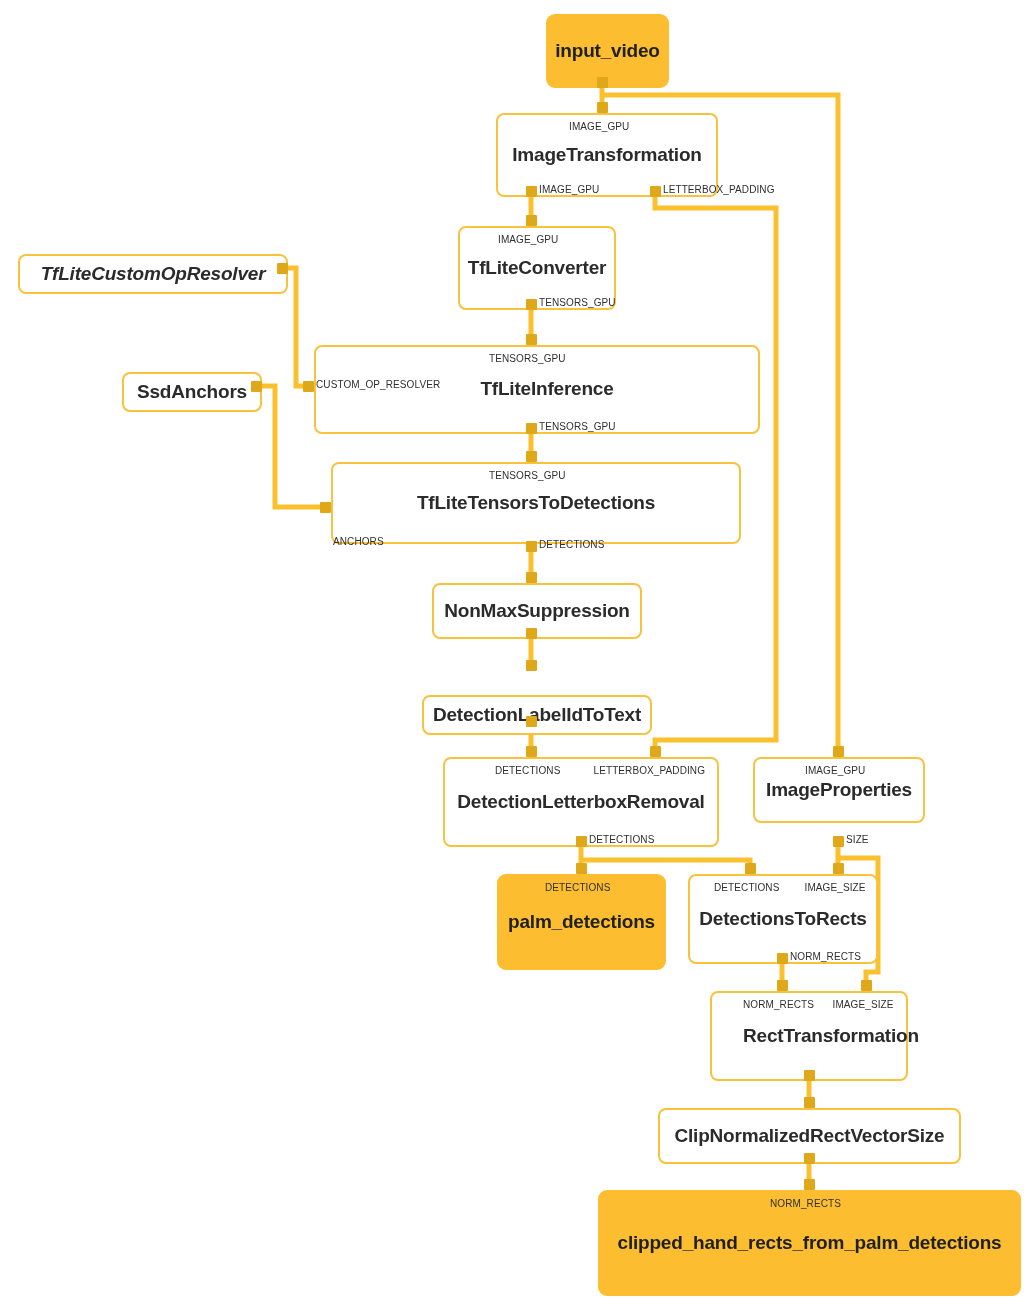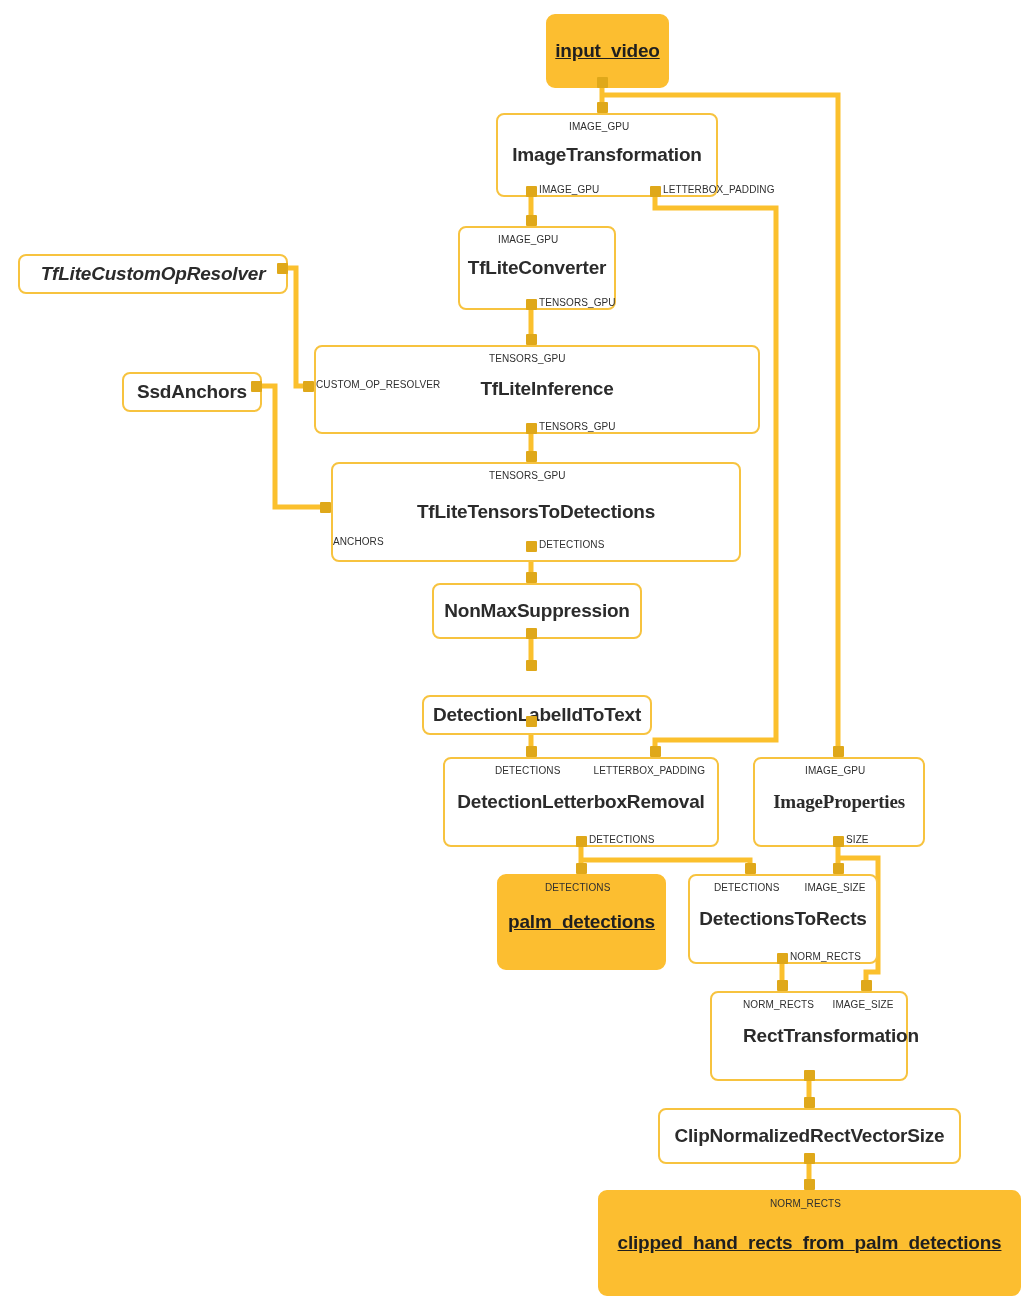--- a/index.html
+++ b/index.html
@@ -45,21 +45,20 @@
     font-size: 19px;
     font-weight: bold;
     color: #2b2b2b;
     text-align: center;
     line-height: 1.1;
     white-space: nowrap;
     letter-spacing: -0.2px;
   }
   .node.io .node-title {
     color: #1f1f1f;
-    text-decoration: underline;
   }
   .port-label {
     position: absolute;
     font-size: 10px;
     color: #2f2f2f;
     white-space: nowrap;
     letter-spacing: 0.1px;
     line-height: 1;
   }
   .port-sq {
@@ -113,33 +112,33 @@
       </div>
       <div class="node" style="left: 458px; top: 226px; width: 158px; height: 84px;">
         <div class="node-title">TfLiteConverter</div>
       </div>
       <div class="node" style="left: 122px; top: 372px; width: 140px; height: 40px;">
         <div class="node-title">SsdAnchors</div>
       </div>
       <div class="node" style="left: 314px; top: 345px; width: 446px; height: 89px; padding-left: 20px;">
         <div class="node-title">TfLiteInference</div>
       </div>
-      <div class="node" style="left: 331px; top: 462px; width: 410px; height: 100px;">
+      <div class="node" style="left: 331px; top: 462px; width: 410px; height: 82px;">
         <div class="node-title">TfLiteTensorsToDetections</div>
       </div>
       <div class="node" style="left: 432px; top: 583px; width: 210px; height: 56px;">
         <div class="node-title">NonMaxSuppression</div>
       </div>
       <div class="node" style="left: 422px; top: 695px; width: 230px; height: 40px;">
         <div class="node-title">DetectionLabelIdToText</div>
       </div>
       <div class="node" style="left: 443px; top: 757px; width: 276px; height: 90px;">
         <div class="node-title">DetectionLetterboxRemoval</div>
       </div>
-      <div class="node" style="left: 753px; top: 757px; width: 172px; height: 90px; font-family: Liberation Serif, serif;">
+      <div class="node" style="left: 753px; top: 757px; width: 172px; height: 66px;">
         <div class="node-title">ImageProperties</div>
       </div>
       <div class="node io" style="left: 497px; top: 874px; width: 169px; height: 96px;">
         <div class="node-title">palm_detections</div>
       </div>
       <div class="node" style="left: 688px; top: 874px; width: 190px; height: 90px;">
         <div class="node-title">DetectionsToRects</div>
       </div>
       <div class="node" style="left: 710px; top: 991px; width: 198px; height: 90px; padding-left: 31px;">
         <div class="node-title">RectTransformation</div>

